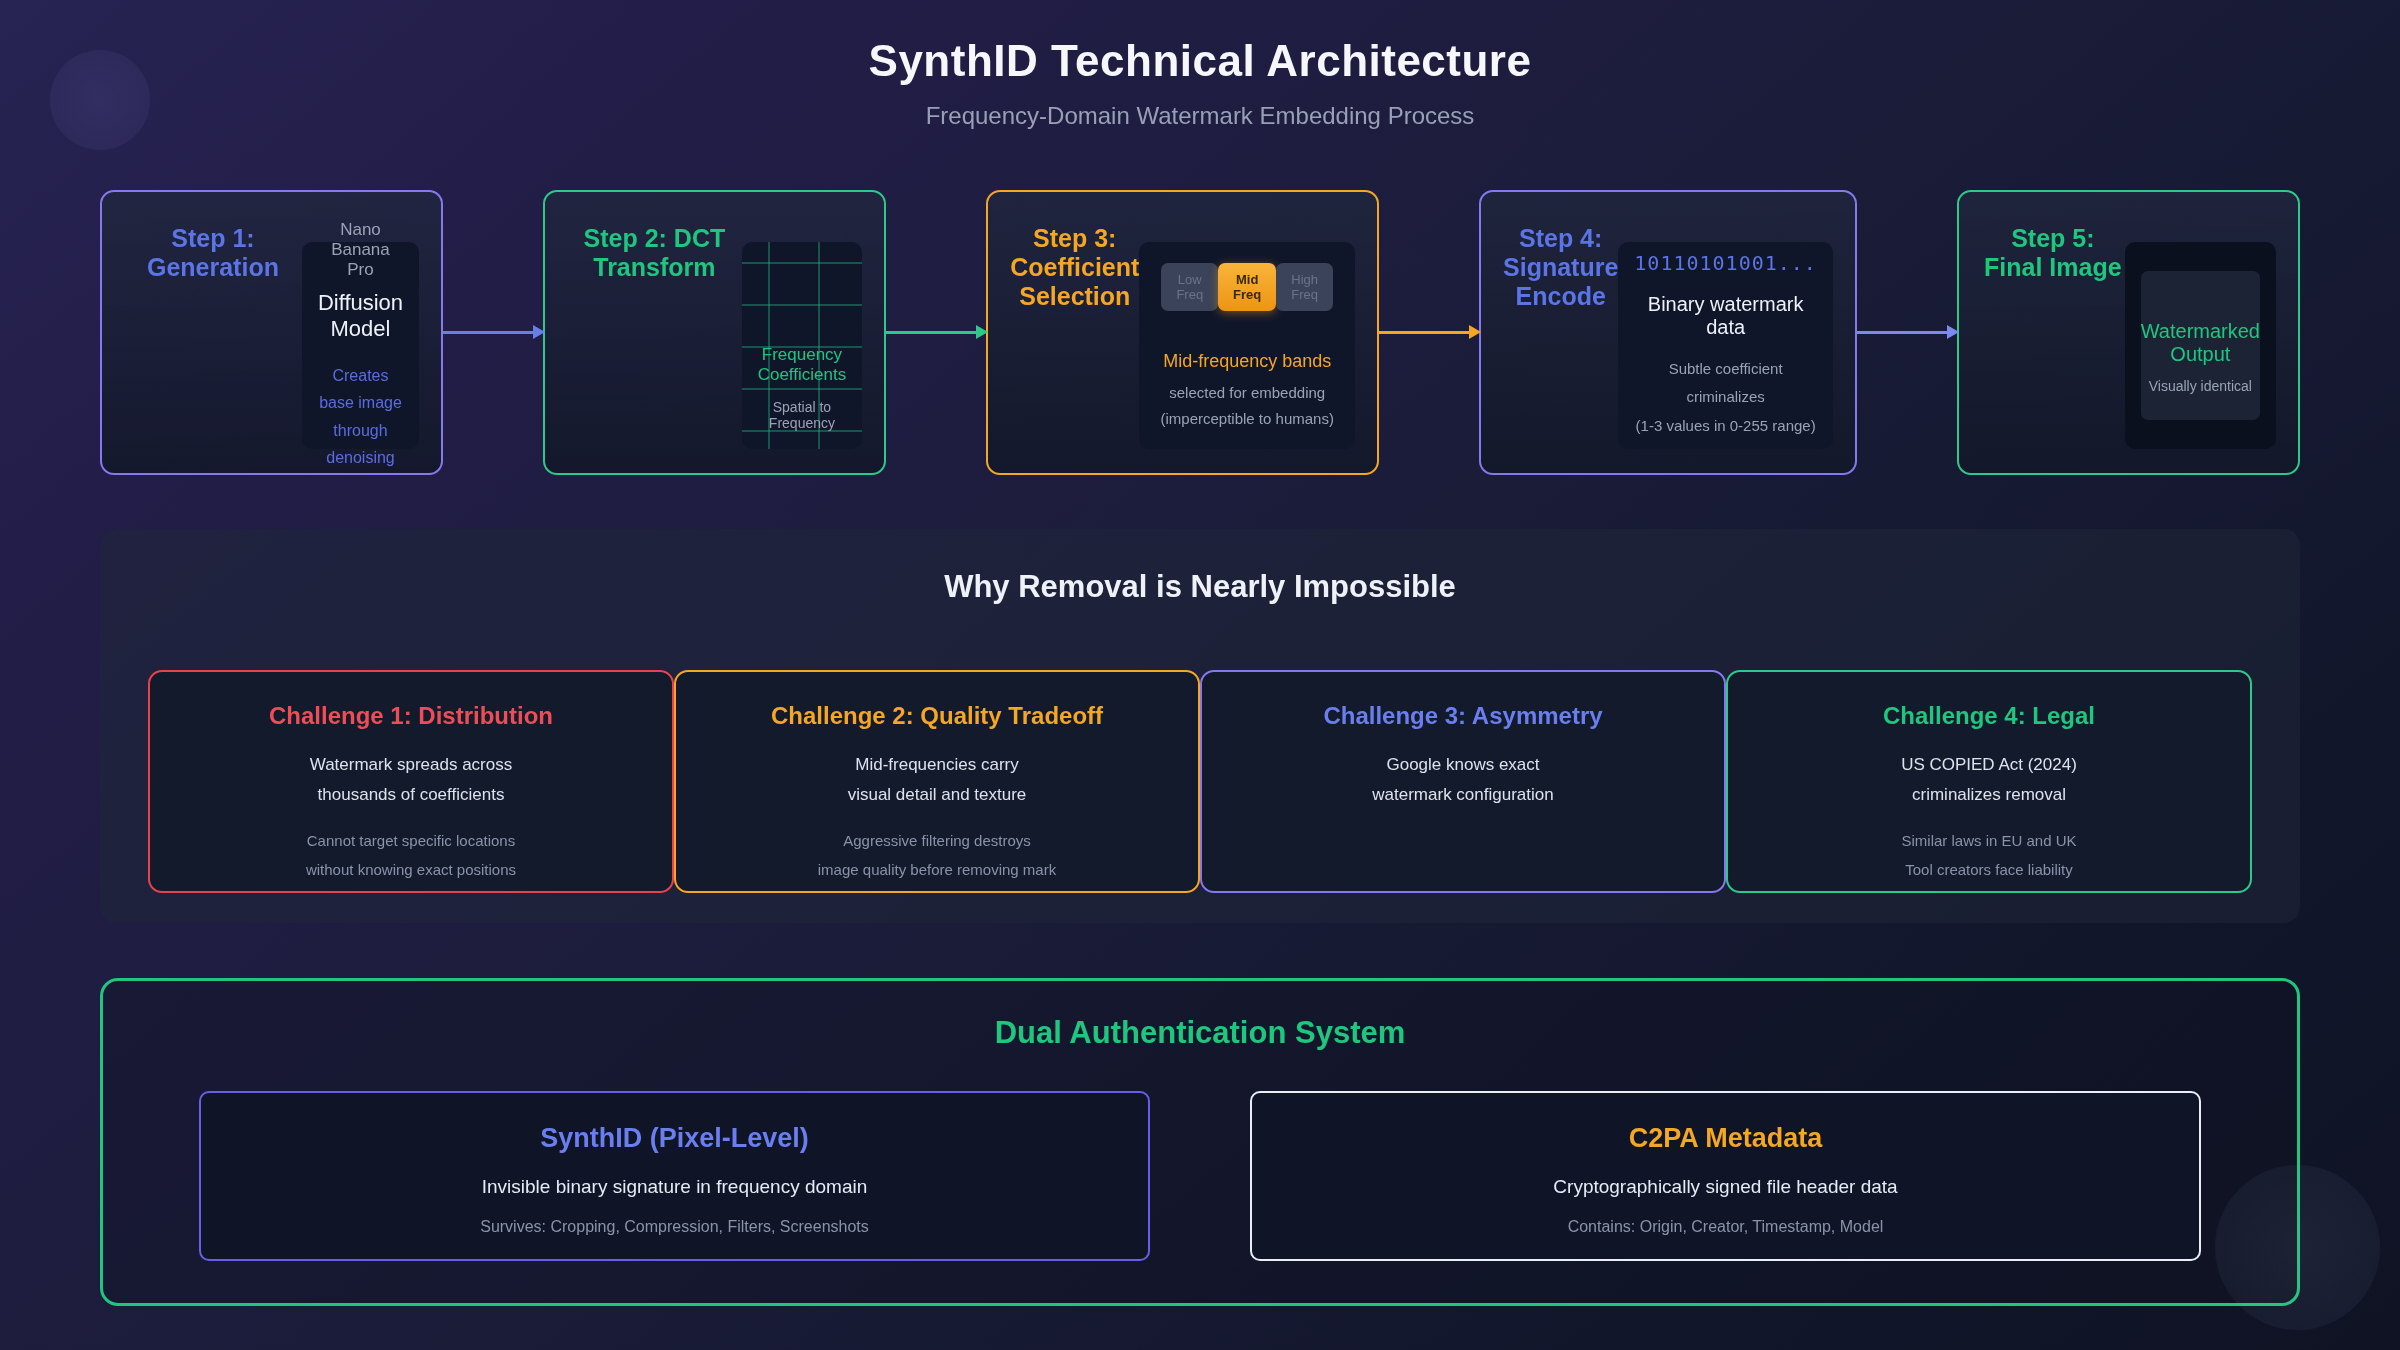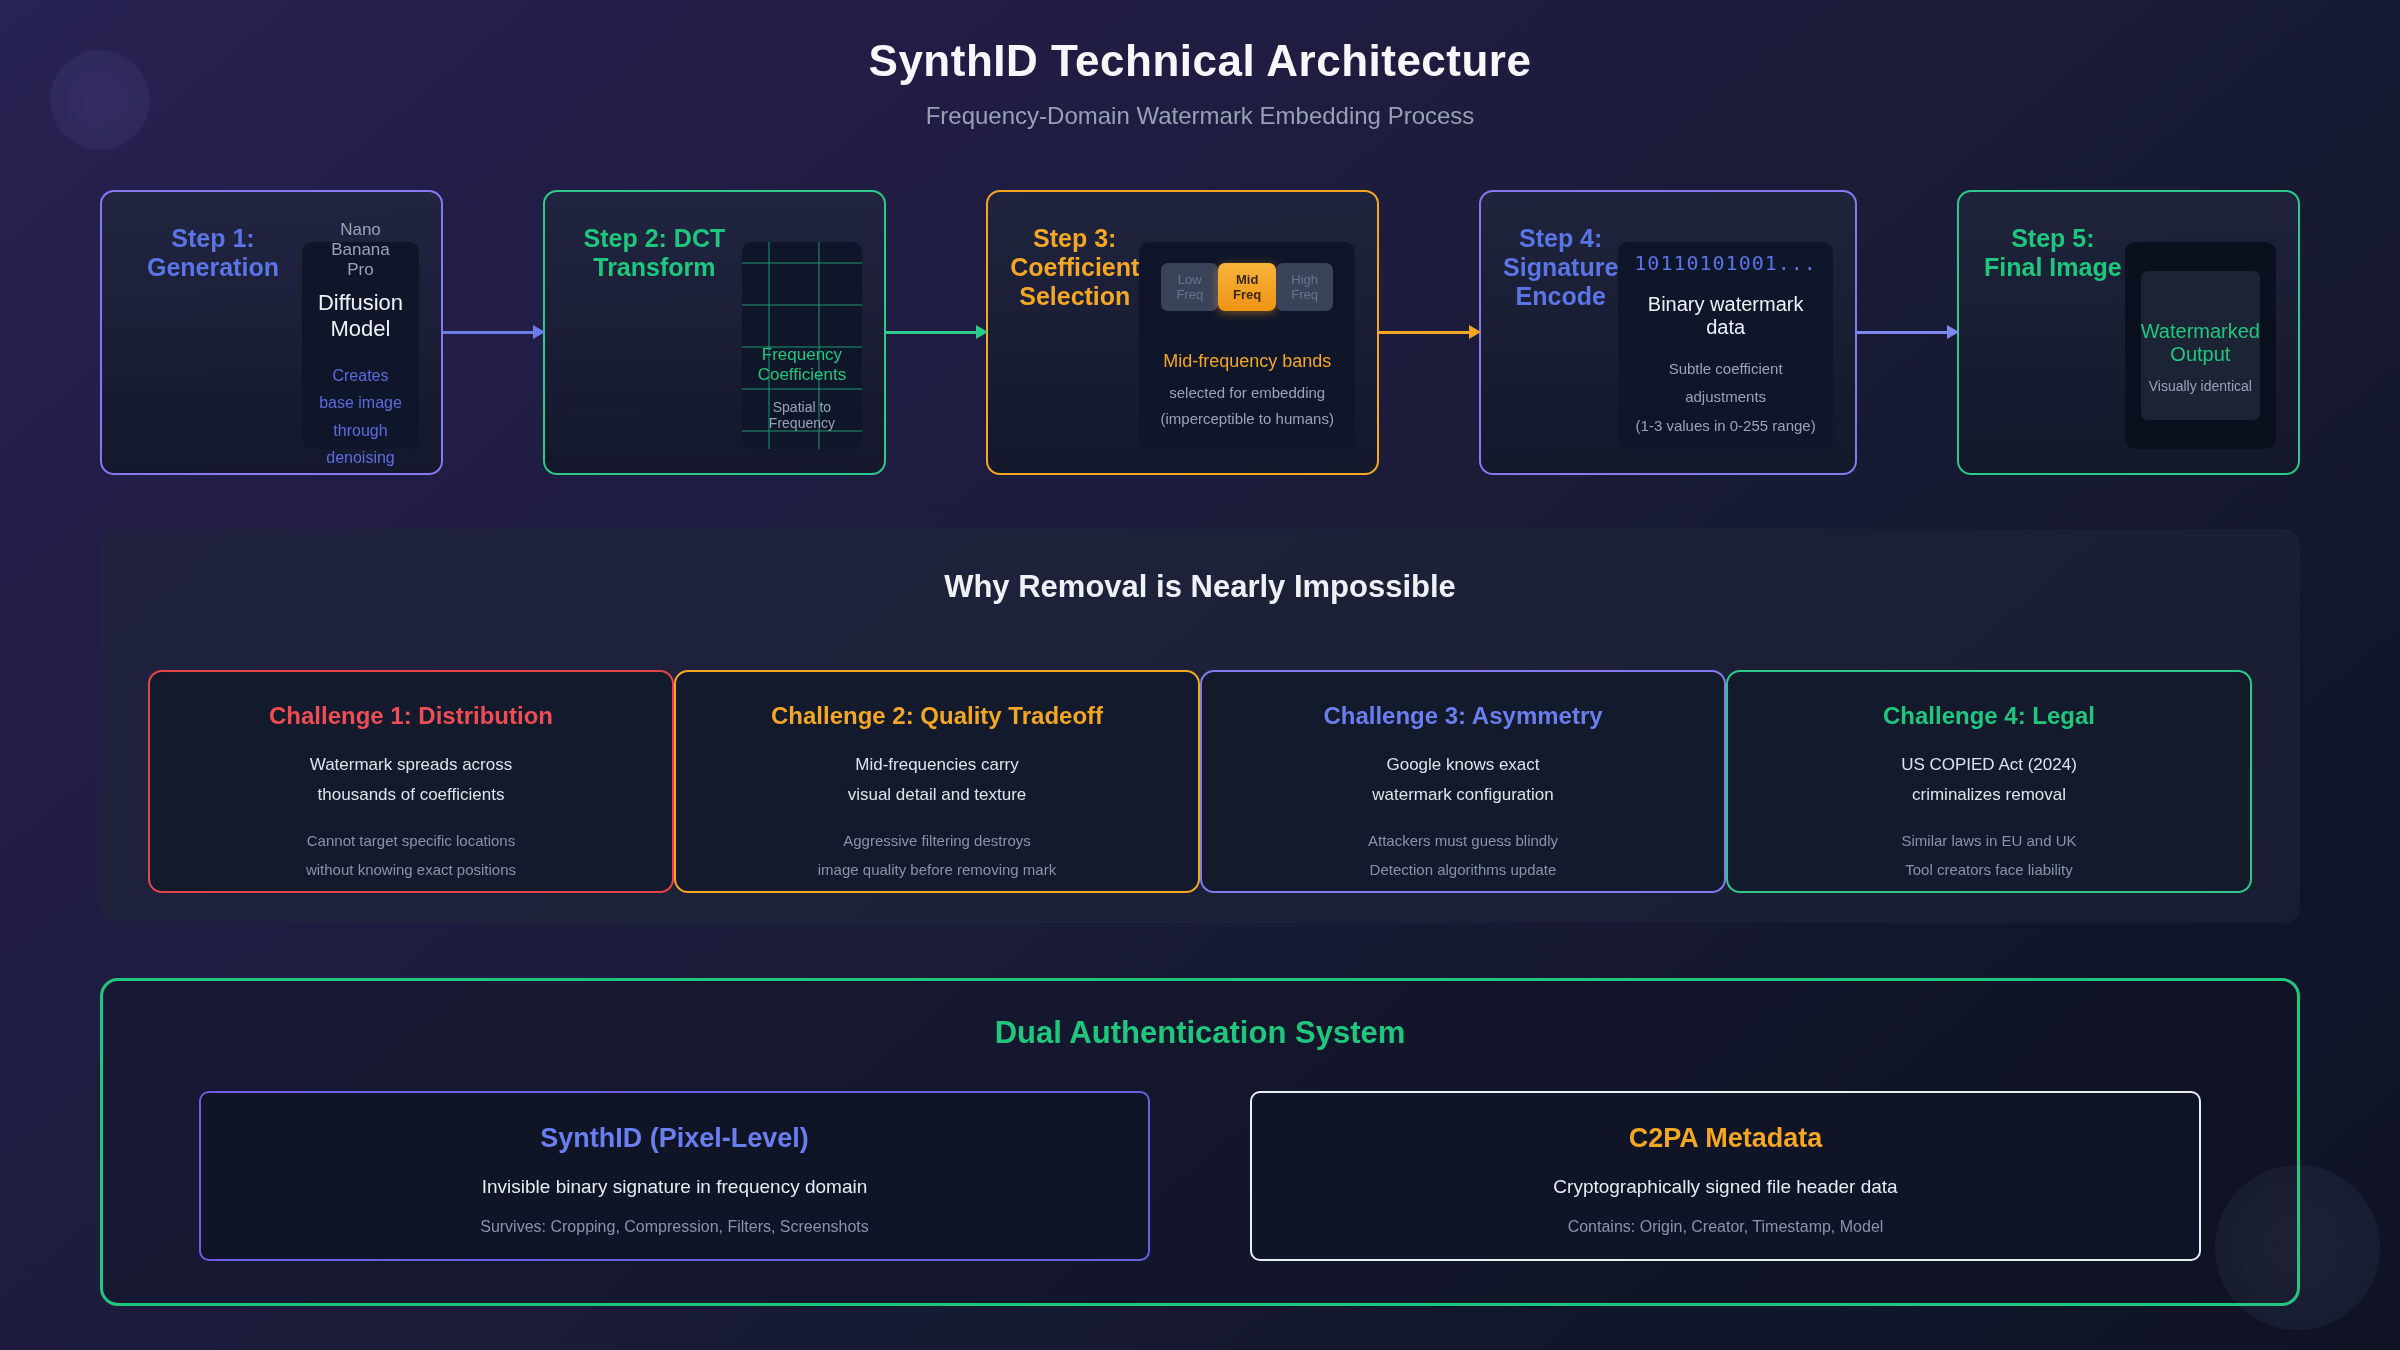--- a/index.html
+++ b/index.html
@@ -195,21 +195,21 @@
     <div class="line"></div>
       <div class="head"></div>
   </div>
 
   <div class="step-card b-purple">
     <div class="step-title t-blue">Step 4: Signature Encode</div>
     <div class="step-inner">
       <div class="binary-code">10110101001...</div>
       <div class="binary-main">Binary watermark data</div>
       <div class="binary-sub">
-        <div>Subtle coefficient adjustments</div>
+        <div>Subtle coefficient criminalizes</div>
         <div>(1-3 values in 0-255 range)</div>
       </div>
     </div>
   </div>
 
   <div class="flow-connector c-violet">
     <div class="line"></div>
       <div class="head"></div>
   </div>
 
@@ -252,24 +252,20 @@
         <div>image quality before removing mark</div>
       </div>
     </div>
 
     <div class="challenge-card br-violet">
       <div class="challenge-title t-violet">Challenge 3: Asymmetry</div>
       <div class="challenge-body">
         <div>Google knows exact</div>
         <div>watermark configuration</div>
       </div>
-      <div class="challenge-note">
-        <div>Attackers must guess blindly</div>
-        <div>Detection algorithms update</div>
-      </div>
     </div>
 
     <div class="challenge-card br-green">
       <div class="challenge-title t-green">Challenge 4: Legal</div>
       <div class="challenge-body">
         <div>US COPIED Act (2024)</div>
         <div>criminalizes removal</div>
       </div>
       <div class="challenge-note">
         <div>Similar laws in EU and UK</div>

